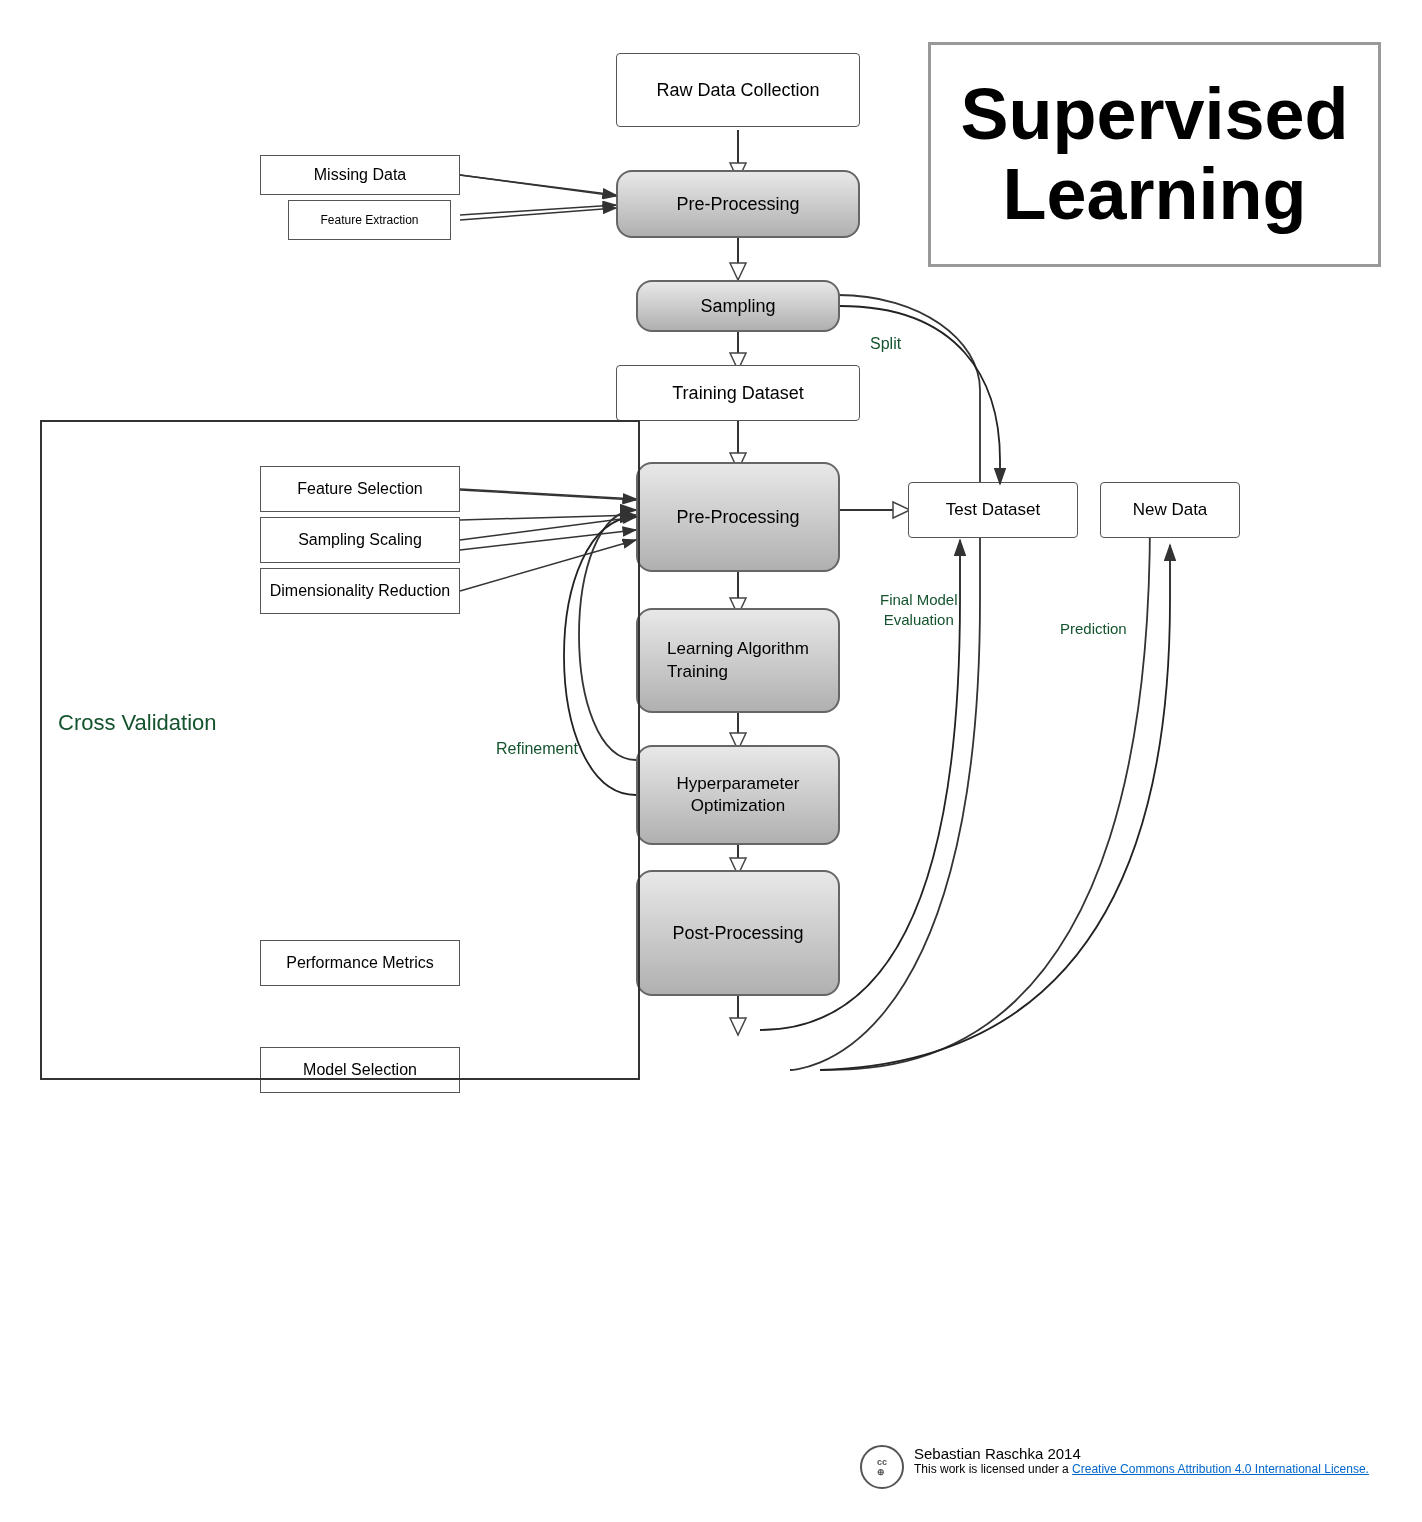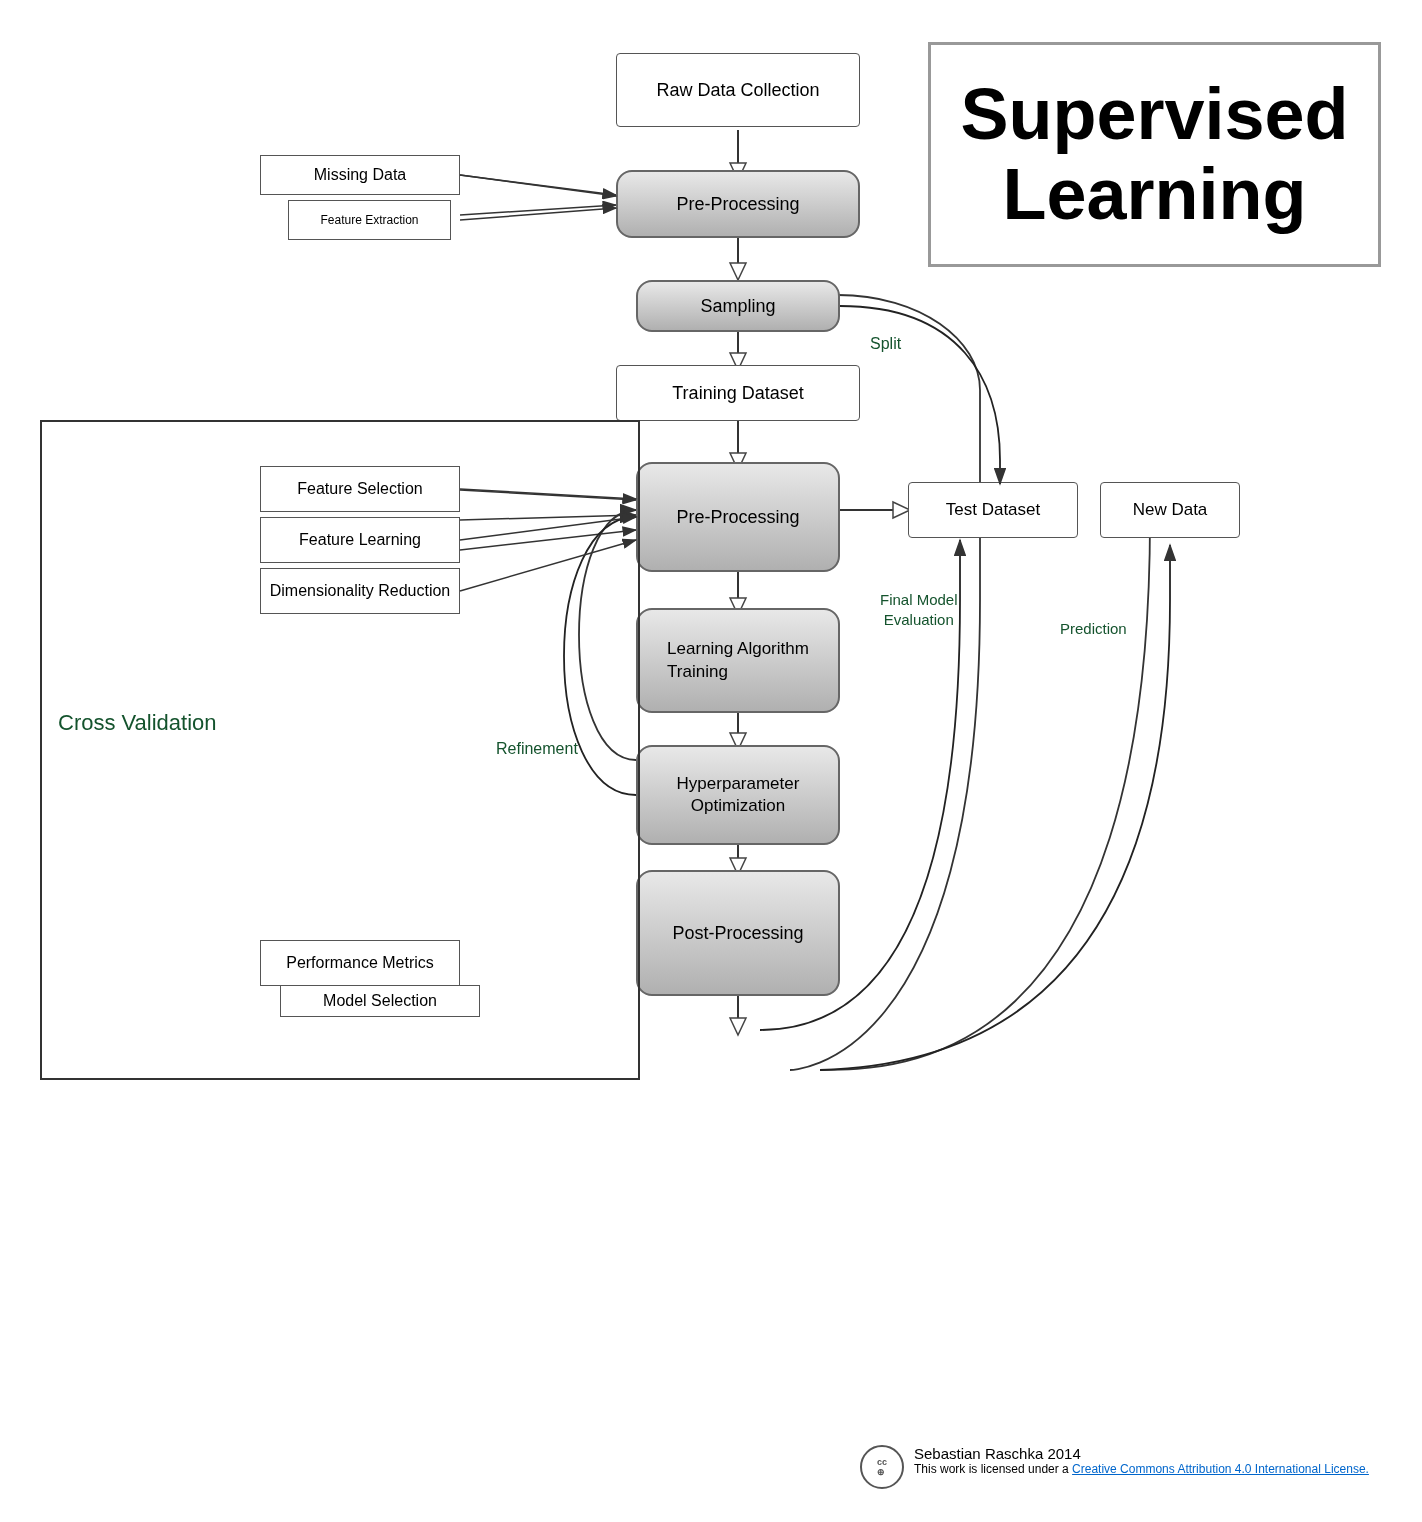--- a/index.html
+++ b/index.html
@@ -240,32 +240,32 @@
 
   <div class="box" style="left:260px; top:200px; width:163px; height:40px; font-size:12px;margin-left:28px;">
     <span>Feature Extraction</span>
   </div>
 
   <div class="box" style="left:260px; top:466px; width:200px; height:46px; font-size:16px;">
     <span>Feature Selection</span>
   </div>
 
   <div class="box" style="left:260px; top:517px; width:200px; height:46px; font-size:16px;">
-    <span>Feature Learning</span>
+    <span>Sampling Scaling</span>
   </div>
 
   <div class="box" style="left:260px; top:568px; width:200px; height:46px; font-size:16px;">
     <span>Dimensionality Reduction</span>
   </div>
 
   <div class="box" style="left:260px; top:940px; width:200px; height:46px; font-size:16px;">
     <span>Performance Metrics</span>
   </div>
 
-  <div class="box" style="left:260px; top:985px; width:200px; height:32px; font-size:16px;margin-left:20px;">
+  <div class="box" style="left:260px; top:1047px; width:200px; height:46px; font-size:16px;">
     <span>Model Selection</span>
   </div>
 
   <div class="outer-box" style="left:40px; top:420px; width:600px; height:660px;">
   </div>
 
   <div class="label" style="left:58px; top:710px; font-size:22px; font-weight:normal;">
     <span>Cross Validation</span>
   </div>
 

